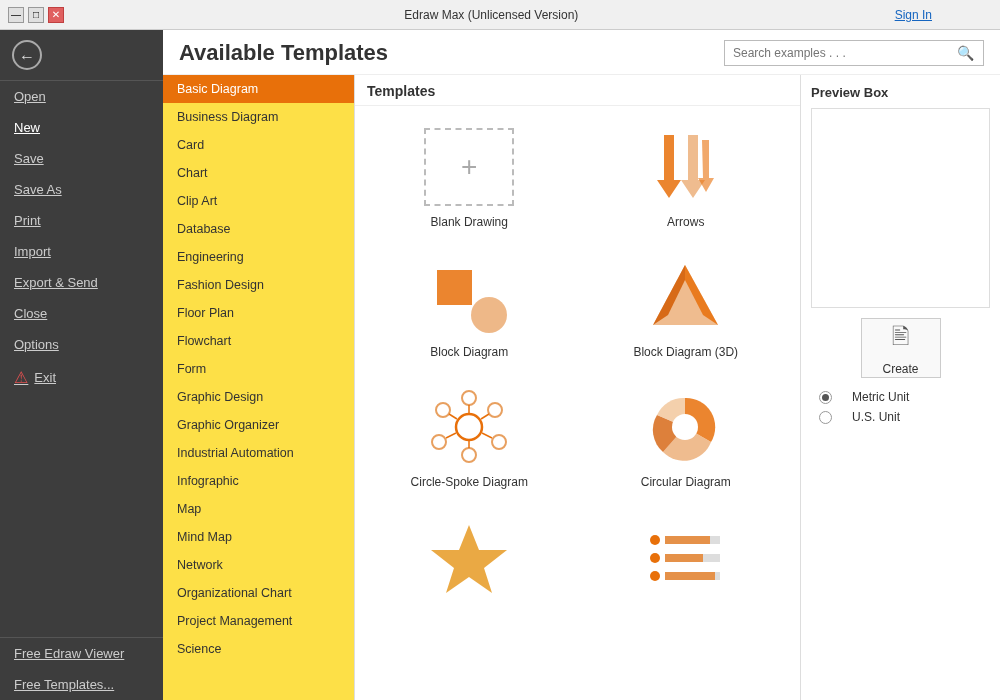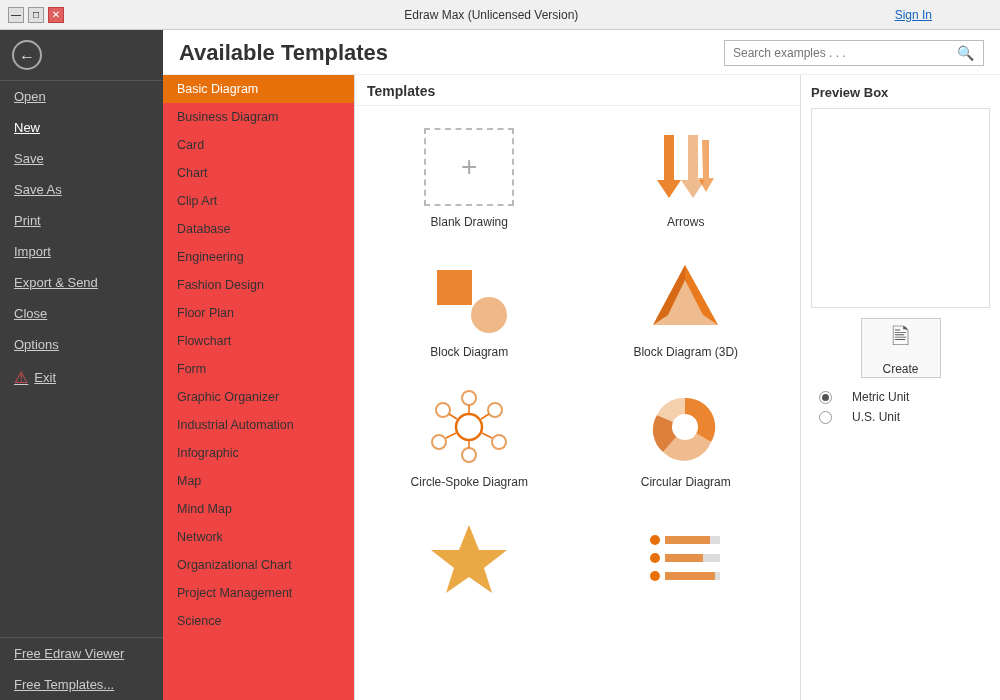--- a/index.html
+++ b/index.html
@@ -62,21 +62,21 @@
       font-size: 13px;
       text-decoration: underline;
     }
     .exit-item { display: flex; align-items: center; gap: 6px; }
     .exit-icon { color: #e05050; font-size: 16px; }
     .sidebar-bottom-links { margin-top: auto; border-top: 1px solid #555; }
 
     
     .category-panel {
       width: 192px;
-      background: #ef4444;
+      background: #fde047;
       border-right: 1px solid #ddd;
       overflow-y: auto;
       flex-shrink: 0;
     }
     .category-item {
       padding: 7px 14px;
       cursor: pointer;
       font-size: 12.5px;
       color: #333;
       border-bottom: none;
@@ -273,20 +273,21 @@
         <div class="category-item">Business Diagram</div>
         <div class="category-item">Card</div>
         <div class="category-item">Chart</div>
         <div class="category-item">Clip Art</div>
         <div class="category-item">Database</div>
         <div class="category-item">Engineering</div>
         <div class="category-item">Fashion Design</div>
         <div class="category-item">Floor Plan</div>
         <div class="category-item">Flowchart</div>
         <div class="category-item">Form</div>
+        <div class="category-item">Graphic Design</div>
         <div class="category-item">Graphic Organizer</div>
         <div class="category-item">Industrial Automation</div>
         <div class="category-item">Infographic</div>
         <div class="category-item">Map</div>
         <div class="category-item">Mind Map</div>
         <div class="category-item">Network</div>
         <div class="category-item">Organizational Chart</div>
         <div class="category-item">Project Management</div>
         <div class="category-item">Science</div>
       </div>

